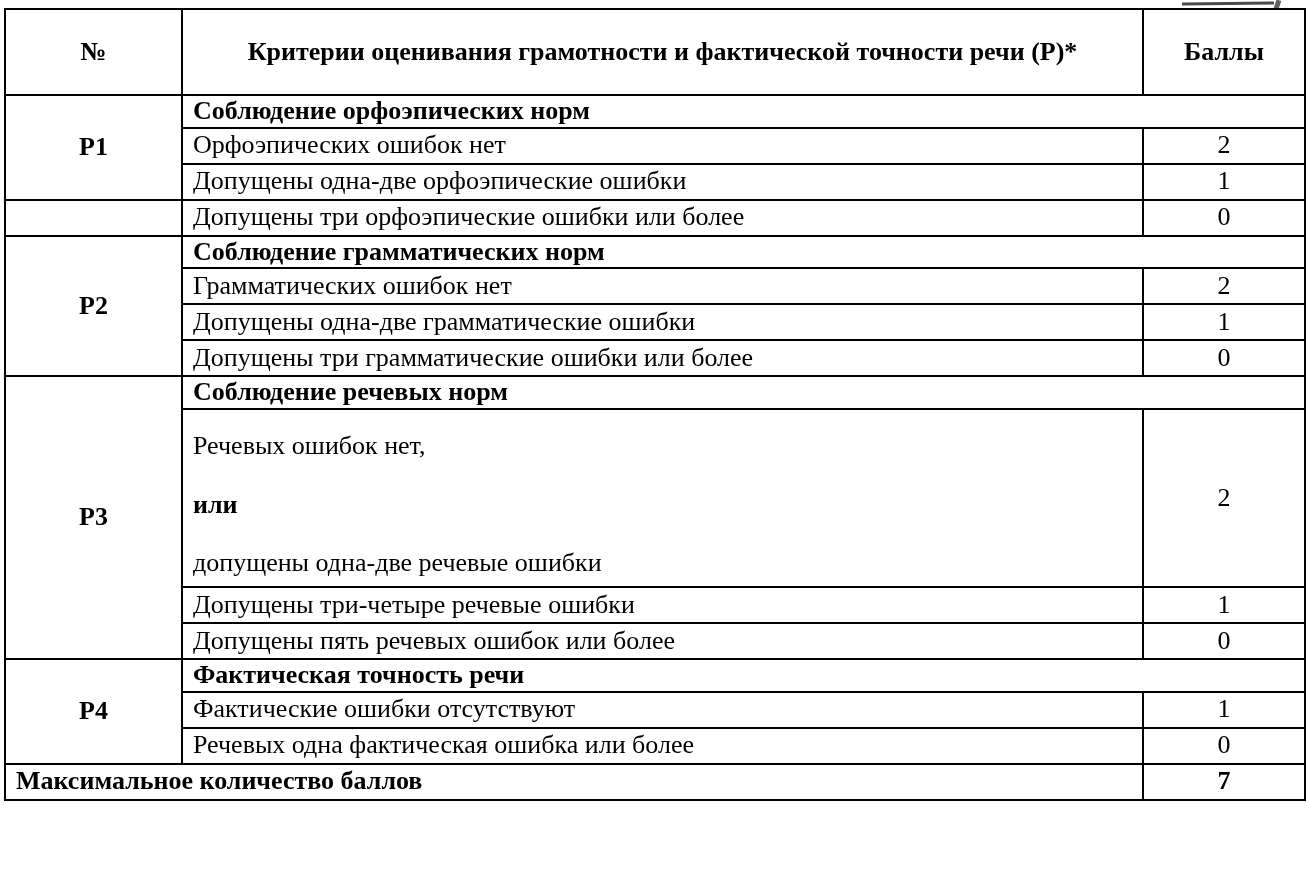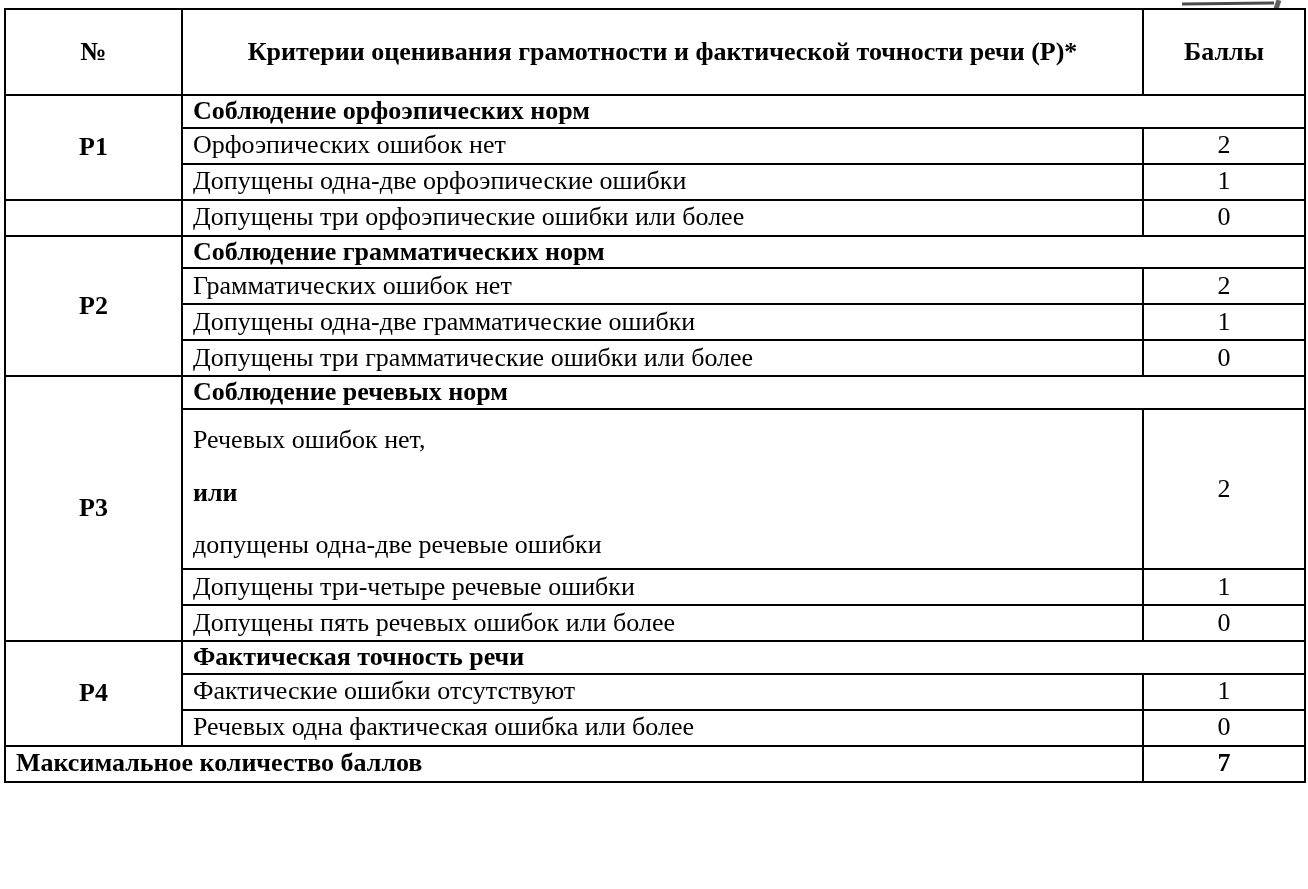--- a/index.html
+++ b/index.html
@@ -78,21 +78,21 @@
 
   
   .thick-top    { border-top-width: 5px; }
   .thick-bottom { border-bottom-width: 5px; }
   .thick-left   { border-left-width: 5px; }
   .thick-right  { border-right-width: 5px; }
 
   .row-h-tall  { height: 36px; }
 
   .multi { padding-top: 6px; padding-bottom: 8px; vertical-align: top; }
-  .multi p { margin: 0 0 0 0; padding: 15px 0 7px; }
+  .multi p { margin: 0 0 0 0; padding: 21px 0 7px; }
   .multi p.or { font-weight: bold; }
   .score-top { vertical-align: top; padding-top: 10px; }
 
   .total {
     font-weight: bold;
     font-size: 27px;
     text-align: left;
     padding-left: 14px;
   }
 </style>

